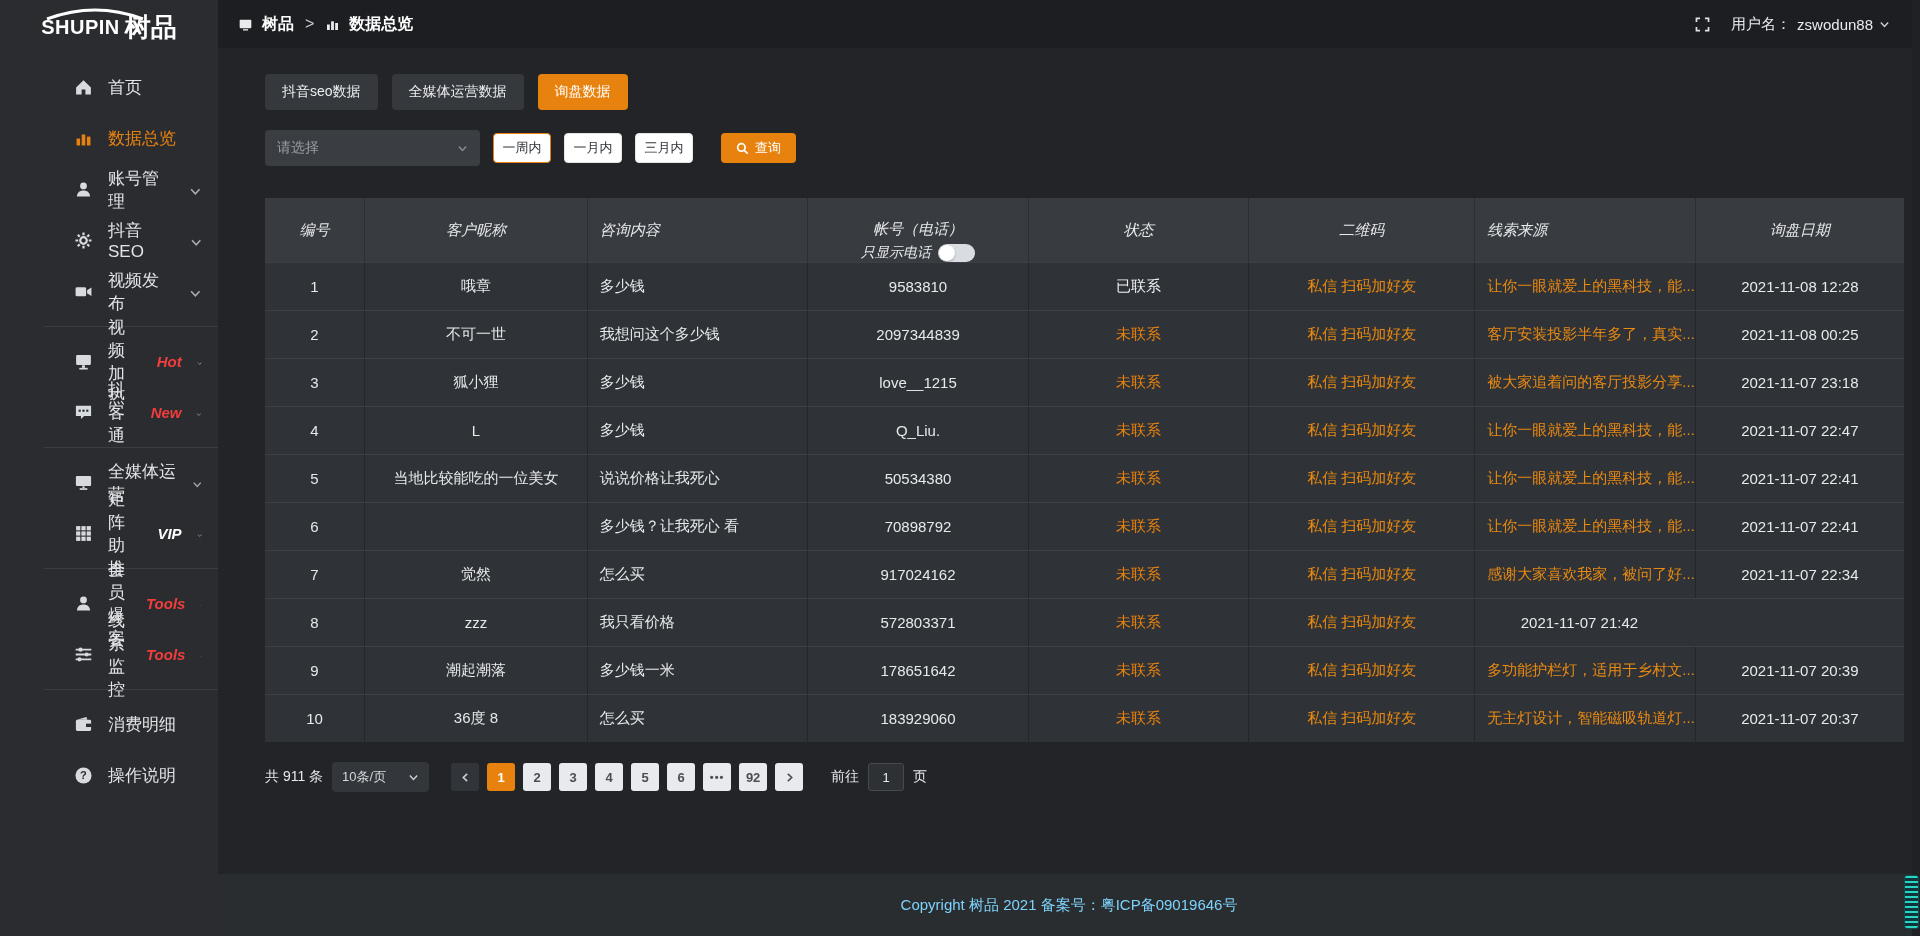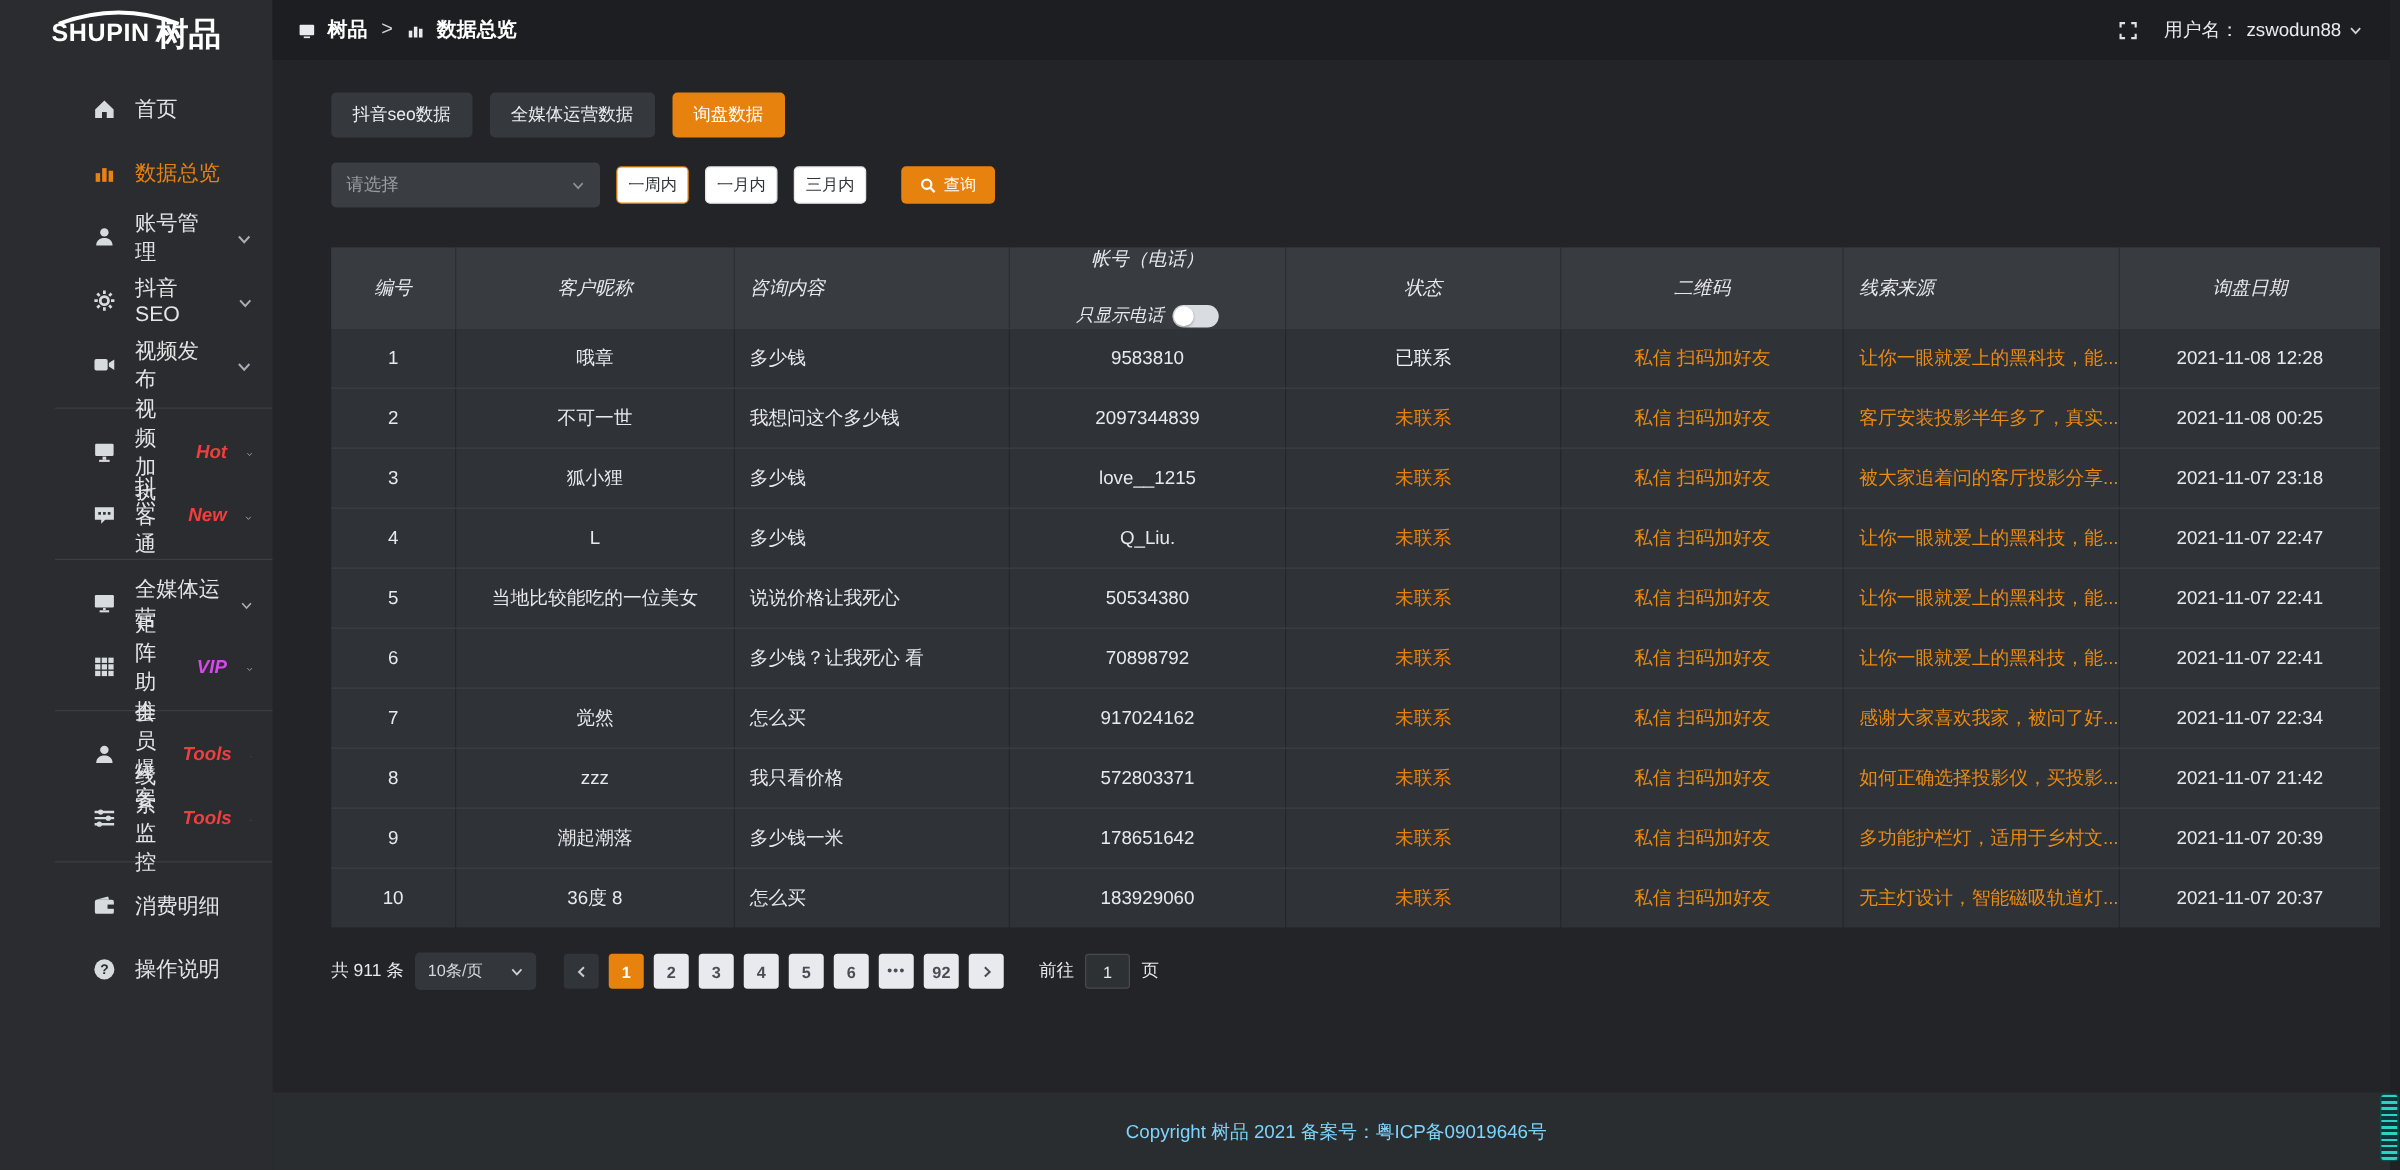--- a/index.html
+++ b/index.html
@@ -69,21 +69,21 @@
   .table { margin-top:32px; background:#2f3237; }
   .tr { display:flex; width:100%; }
   .th-row { background:#383b40; height:64px;font-style:italic; }
   .th, .td { display:flex; align-items:center; justify-content:center; padding:0 12px;
     font-size:15px; color:#e7e9eb; border-right:1px solid rgba(0,0,0,0.22); min-width:0; }
   .th:last-child, .td:last-child { border-right:none; }
   .c0{width:6.1%;} .c1{width:13.6%;} .c2{width:13.45%; justify-content:flex-start;}
   .c3{width:13.45%;} .c4{width:13.45%;} .c5{width:13.8%;}
   .c6{width:13.45%; justify-content:flex-start;} .c7{width:12.7%;}
   .data-row { height:48px; border-top:1px solid #3c3f44; }
-  .th.c3 { flex-direction:column; justify-content:space-between; gap:5px; }
+  .th.c3 { flex-direction:column; justify-content:flex-end; gap:5px; }
   .phone-row { display:flex; align-items:center; gap:7px; font-size:14px; }
   .toggle { width:37px; height:18px; background:#d9dce0; border-radius:9px; position:relative;
     cursor:pointer; display:inline-block; flex:none; }
   .toggle .knob { position:absolute; left:1px; top:1px; width:16px; height:16px; background:#fff;
     border-radius:50%; box-shadow:0 1px 2px rgba(0,0,0,.3); }
   .orange { color:var(--link-orange); cursor:pointer; }
   .ellip { white-space:nowrap; overflow:hidden; }
   .td.contacted { color:var(--status-contacted); }
   .td.uncontacted { color:var(--status-uncontacted); }
 
@@ -245,21 +245,21 @@
               <rect x="12" y="2" width="4" height="4"></rect>
               <rect x="2" y="7" width="4" height="4"></rect>
               <rect x="7" y="7" width="4" height="4"></rect>
               <rect x="12" y="7" width="4" height="4"></rect>
               <rect x="2" y="12" width="4" height="4"></rect>
               <rect x="7" y="12" width="4" height="4"></rect>
               <rect x="12" y="12" width="4" height="4"></rect>
             </svg>
           </span>
     <span>矩阵助推</span>
-    <span class="nav-badge" style="color: #d946ef;">VIP</span>
+    <span class="nav-badge" style="color: #ffffff;">VIP</span>
     <span class="nav-arrow"><svg viewBox="0 0 12 12" fill="none" stroke="currentColor" stroke-width="1.5">
               <path d="M2 3.8 L6 8.2 L10 3.8"></path>
             </svg></span>
   </div>
         <div class="nav-divider"></div>
         <div class="nav-item">
     <span class="ico">
             <svg viewBox="0 0 18 18">
               <circle cx="9" cy="5.6" r="3.2" fill="currentColor"></circle>
               <path d="M2.8 15.6 C2.8 11.9 5.5 9.9 9 9.9 C12.5 9.9 15.2 11.9 15.2 15.6 Z" fill="currentColor"></path>
@@ -473,21 +473,20 @@
     <div class="td c6 orange ellip">感谢大家喜欢我家，被问了好...</div>
     <div class="td c7">2021-11-07 22:34</div>
   </div>
             <div class="tr data-row">
     <div class="td c0">8</div>
     <div class="td c1">zzz</div>
     <div class="td c2">我只看价格</div>
     <div class="td c3">572803371</div>
     <div class="td c4 uncontacted">未联系</div>
     <div class="td c5 orange">私信 扫码加好友</div>
-    <div class="td c6 orange ellip">如何正确选择投影仪，买投影...</div>
     <div class="td c7">2021-11-07 21:42</div>
   </div>
             <div class="tr data-row">
     <div class="td c0">9</div>
     <div class="td c1">潮起潮落</div>
     <div class="td c2">多少钱一米</div>
     <div class="td c3">178651642</div>
     <div class="td c4 uncontacted">未联系</div>
     <div class="td c5 orange">私信 扫码加好友</div>
     <div class="td c6 orange ellip">多功能护栏灯，适用于乡村文...</div>

